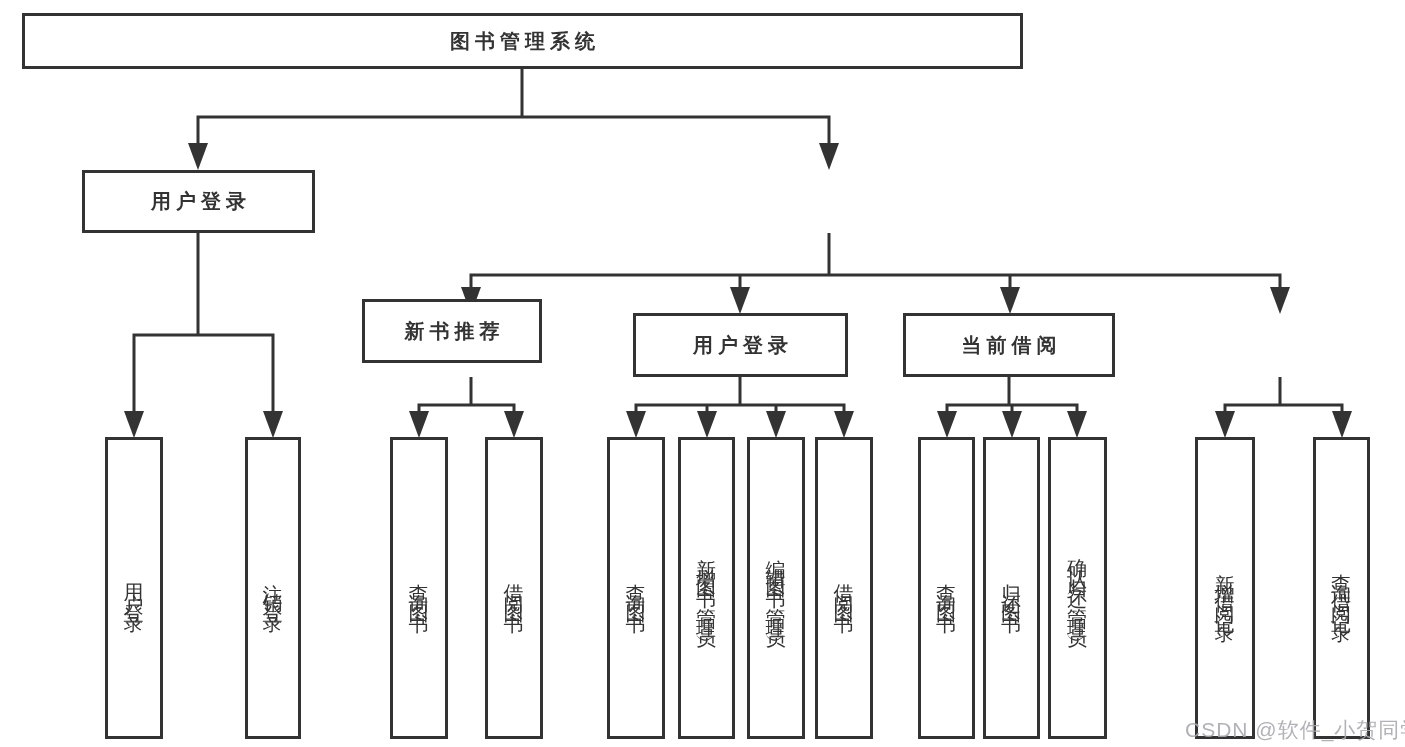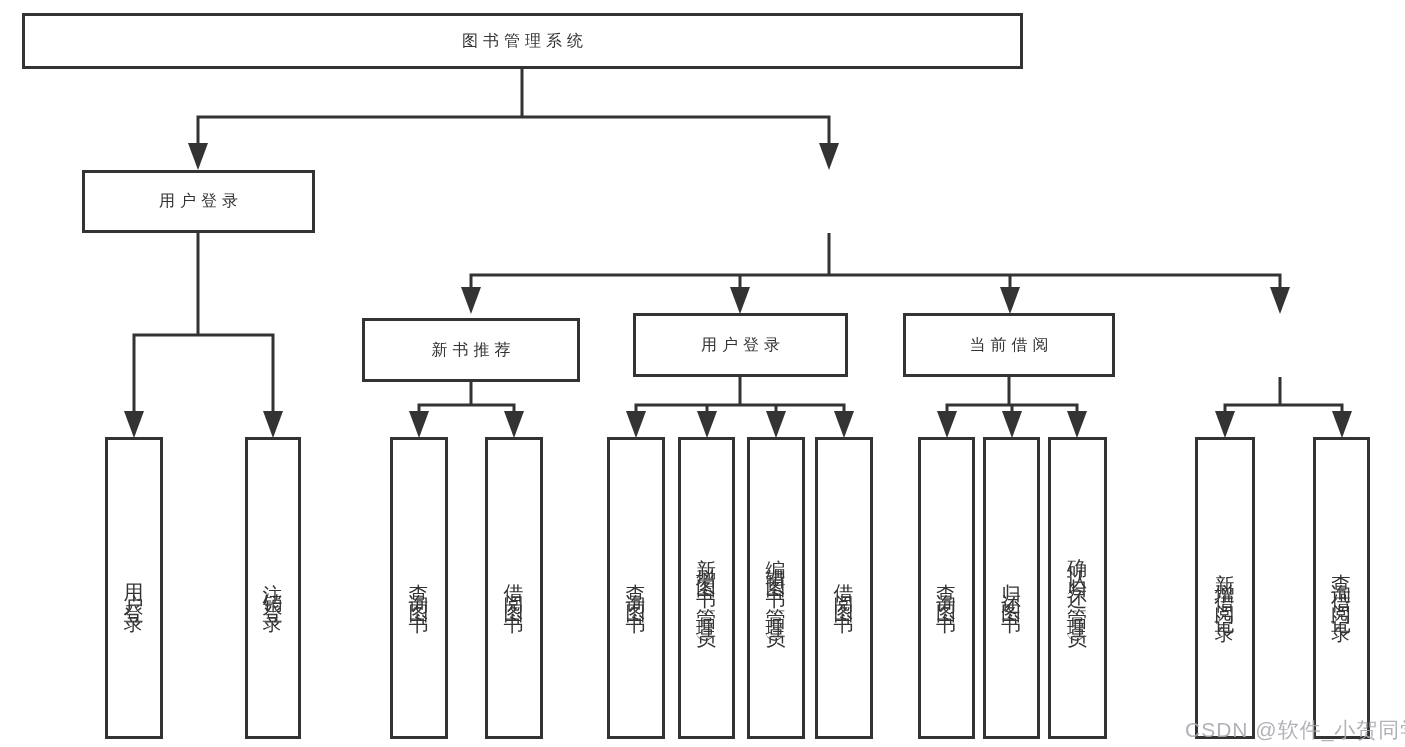--- a/index.html
+++ b/index.html
@@ -26,24 +26,25 @@
     position: absolute;
     box-sizing: border-box;
     border: 3px solid #333333;
     background: #ffffff;
     color: #333333;
     display: flex;
     align-items: center;
     justify-content: center;
   }
   .hbox {
-    font-size: 16px;
+    font-size: 20px;
     letter-spacing: 5px;
     text-indent: 5px;
     white-space: nowrap;
+    font-weight: bold;
   }
   .vbox {
     writing-mode: vertical-rl;
     text-orientation: mixed;
     font-size: 20px;
     letter-spacing: 10px;
     line-height: 1;
   }
   .watermark {
     position: absolute;
@@ -92,21 +93,21 @@
       <polygon points="1067,411 1087,411 1077,438"></polygon>
       <polygon points="1215,411 1235,411 1225,438"></polygon>
       <polygon points="1332,411 1352,411 1342,438"></polygon>
     </g>
   </svg>
 
   <div class="box hbox" style="left:22px;top:13px;width:1001px;height:56px">图书管理系统</div>
 
   <div class="box hbox" style="left:82px;top:170px;width:233px;height:63px">用户登录</div>
 
-  <div class="box hbox" style="left:362px;top:318px;width:218px;height:64px">新书推荐</div>
+  <div class="box hbox" style="left:362px;top:299px;width:180px;height:64px">新书推荐</div>
   <div class="box hbox" style="left:633px;top:313px;width:215px;height:64px">用户登录</div>
   <div class="box hbox" style="left:903px;top:313px;width:212px;height:64px">当前借阅</div>
 
   <div class="box vbox" style="left:105px;top:437px;width:58px;height:302px">用户登录</div>
   <div class="box vbox" style="left:245px;top:437px;width:56px;height:302px">注销登录</div>
 
   <div class="box vbox" style="left:390px;top:437px;width:58px;height:302px">查询图书</div>
   <div class="box vbox" style="left:485px;top:437px;width:58px;height:302px">借阅图书</div>
 
   <div class="box vbox" style="left:607px;top:437px;width:58px;height:302px">查询图书</div>

